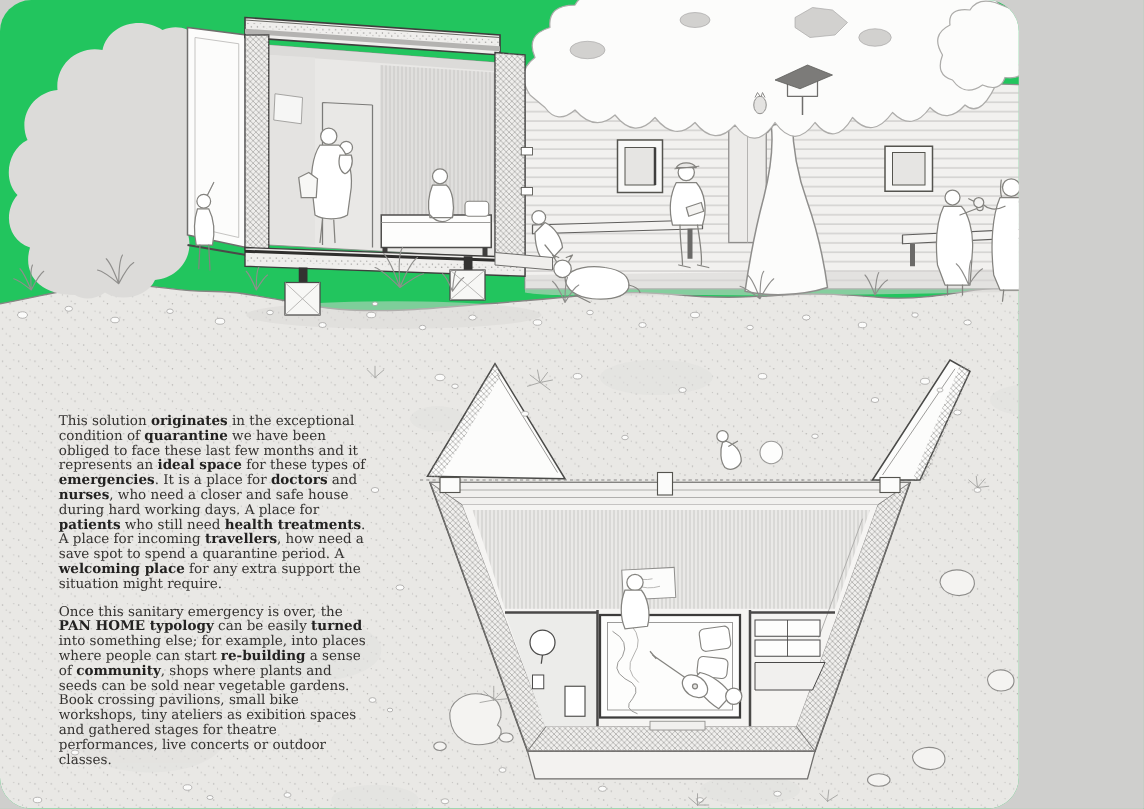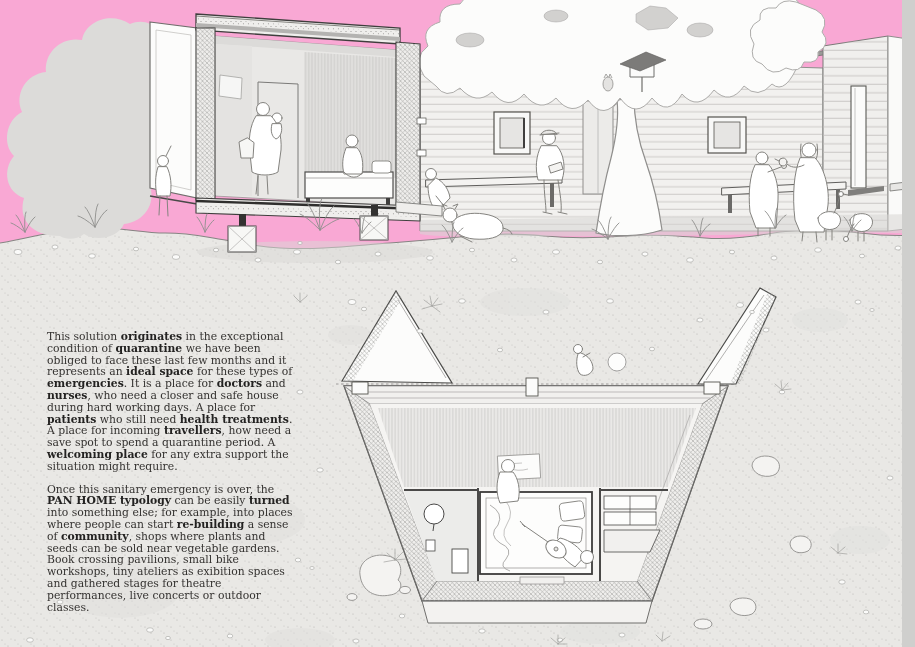--- a/index.html
+++ b/index.html
@@ -1,17 +1,17 @@
 <!DOCTYPE html>
 <html><head>
 <meta charset="utf-8">
 <style>
   html,body{margin:0;padding:0;background:#cfcfcd;}
-  .board{position:relative;width:902px;height:647px;background:#f9a8d4;overflow:hidden;
-         font-family:"DejaVu Serif", serif;}
+  .board{position:relative;width:815px;height:647px;background:#22c55e;overflow:hidden;
+         font-family:"DejaVu Serif", serif;border-radius:25px;}
   .board svg{position:absolute;left:0;top:0;}
   .text-panel{position:absolute;left:47px;top:331px;width:252px;color:#343230;
               font-size:10.8px;line-height:11.8px;letter-spacing:0;}
   .text-panel p{margin:0 0 11px 0;}
   .text-panel b{font-weight:bold;color:#232221;}
 </style>
 </head>
 <body>
 
 <div class="board">

